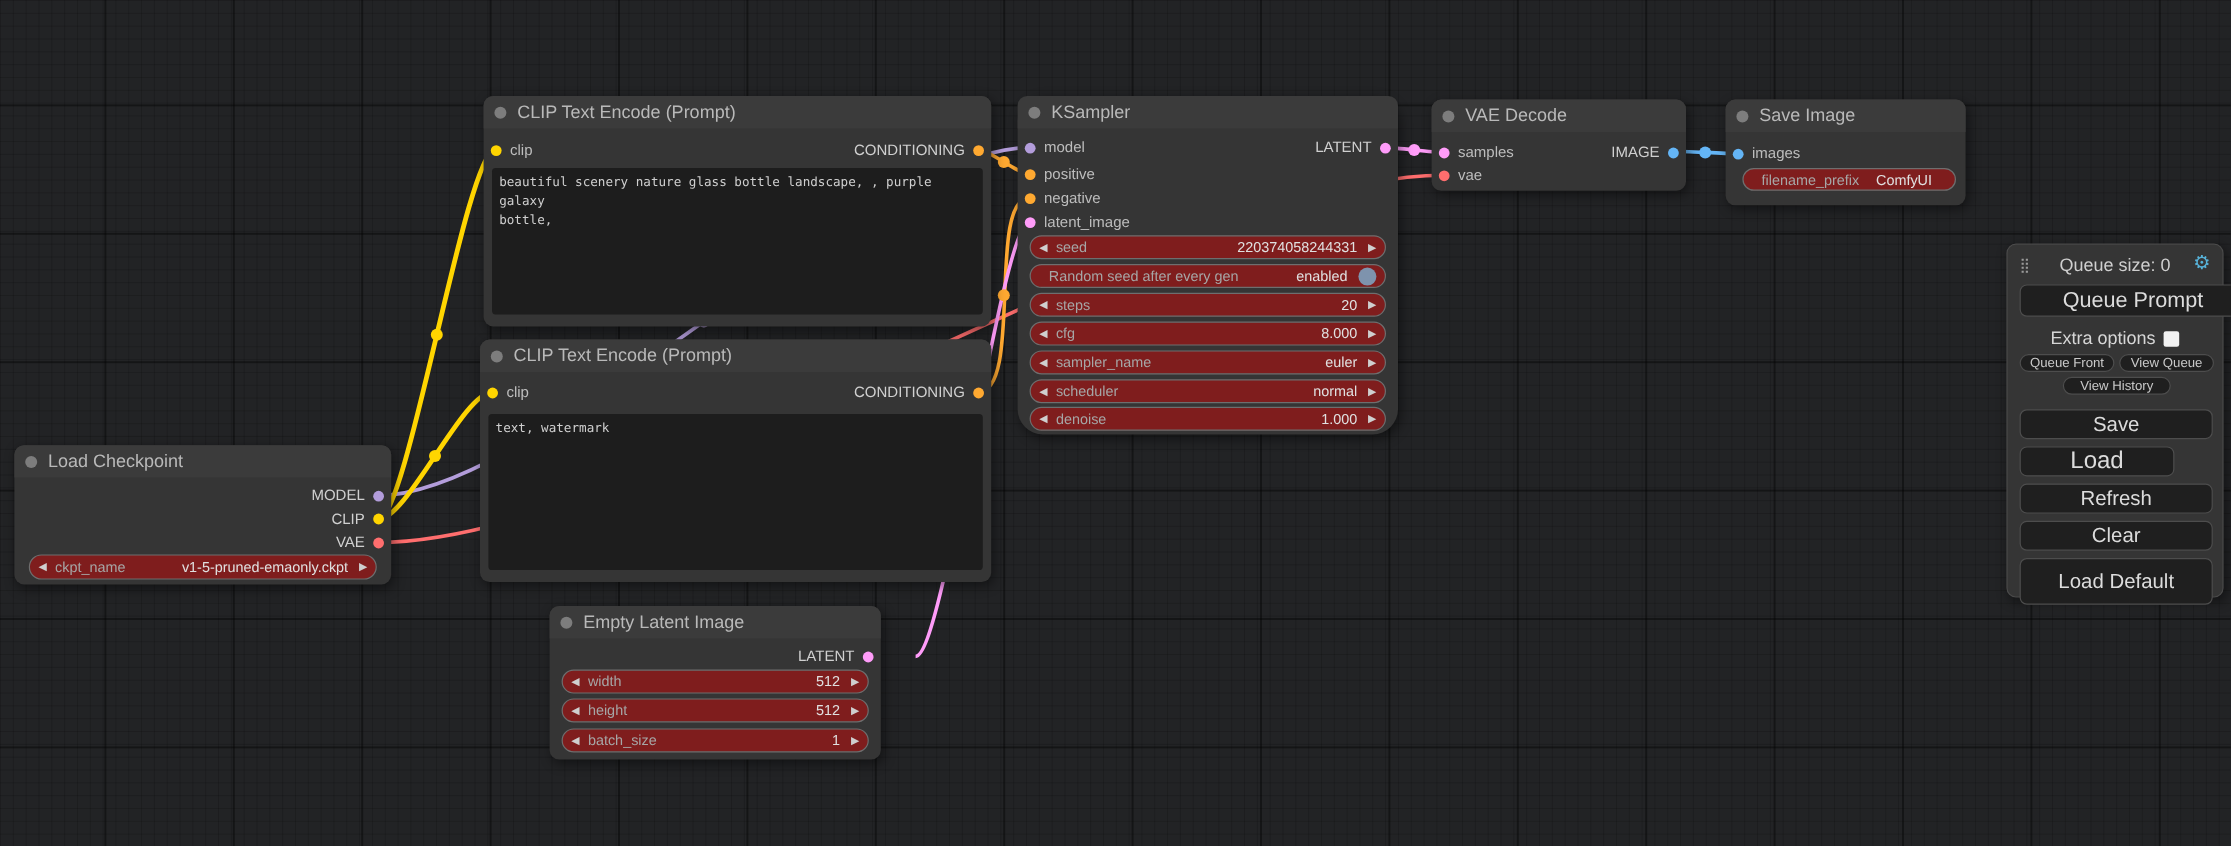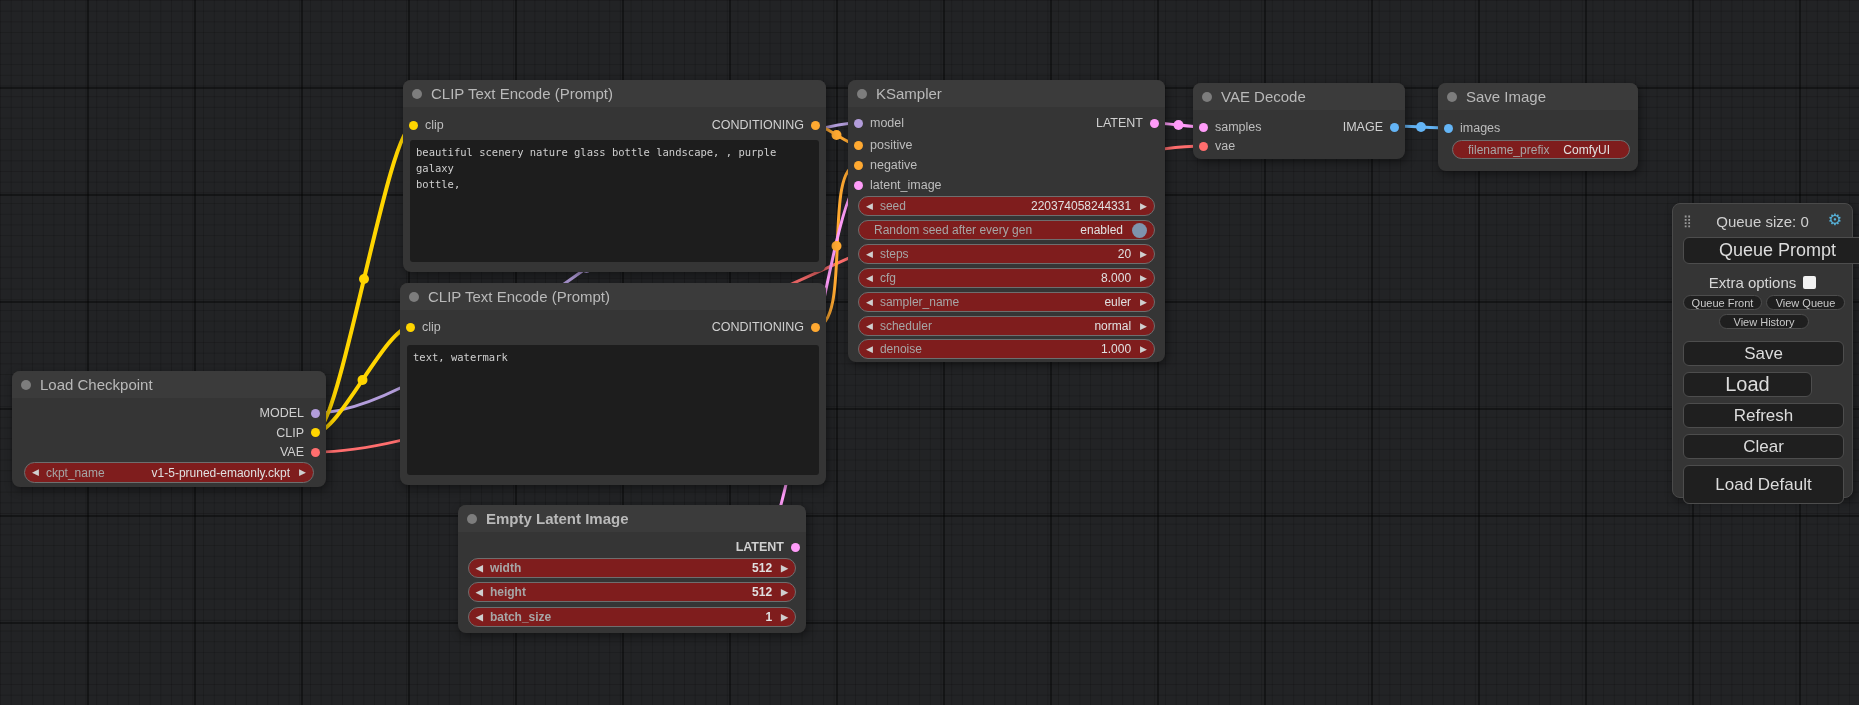--- a/index.html
+++ b/index.html
@@ -154,21 +154,21 @@
       <span class="slot-label">clip</span>
     </div>
     <div class="pgroup">
       <span class="out-label">CONDITIONING</span>
       <span class="port c-cond"></span>
     </div>
   </div>
   <textarea class="prompt-box" style="top: 62px; height: 130px;">text, watermark</textarea>
 </div>
 
-<div class="node" style="left:458px;top:505px;width:348px;height:128px;font-weight:bold;">
+<div class="node" style="left:458px;top:505px;width:276px;height:128px;">
   <div class="titlebar">
     <span class="collapse-dot"></span>
     <span class="title">Empty Latent Image</span>
   </div>
   <div class="row outright" style="top:32px;">
     <div class="pgroup">
       <span class="out-label">LATENT</span>
       <span class="port c-latent"></span>
     </div>
   </div>
@@ -185,21 +185,21 @@
     <span class="arr">▶</span>
   </div>
   <div class="widget" style="top:102px;">
     <span class="arr">◀</span>
     <span class="wlabel">batch_size</span>
     <span class="wvalue">1</span>
     <span class="arr">▶</span>
   </div>
 </div>
 
-<div class="node" style="left:848px;top:80px;width:317px;height:282px;">
+<div class="node" style="left:848px;top:80px;width:317px;height:282px;border-radius:21px;">
   <div class="titlebar">
     <span class="collapse-dot"></span>
     <span class="title">KSampler</span>
   </div>
   <div class="row split" style="top:33px;">
     <div class="pgroup">
       <span class="port c-model"></span>
       <span class="slot-label">model</span>
     </div>
     <div class="pgroup">

